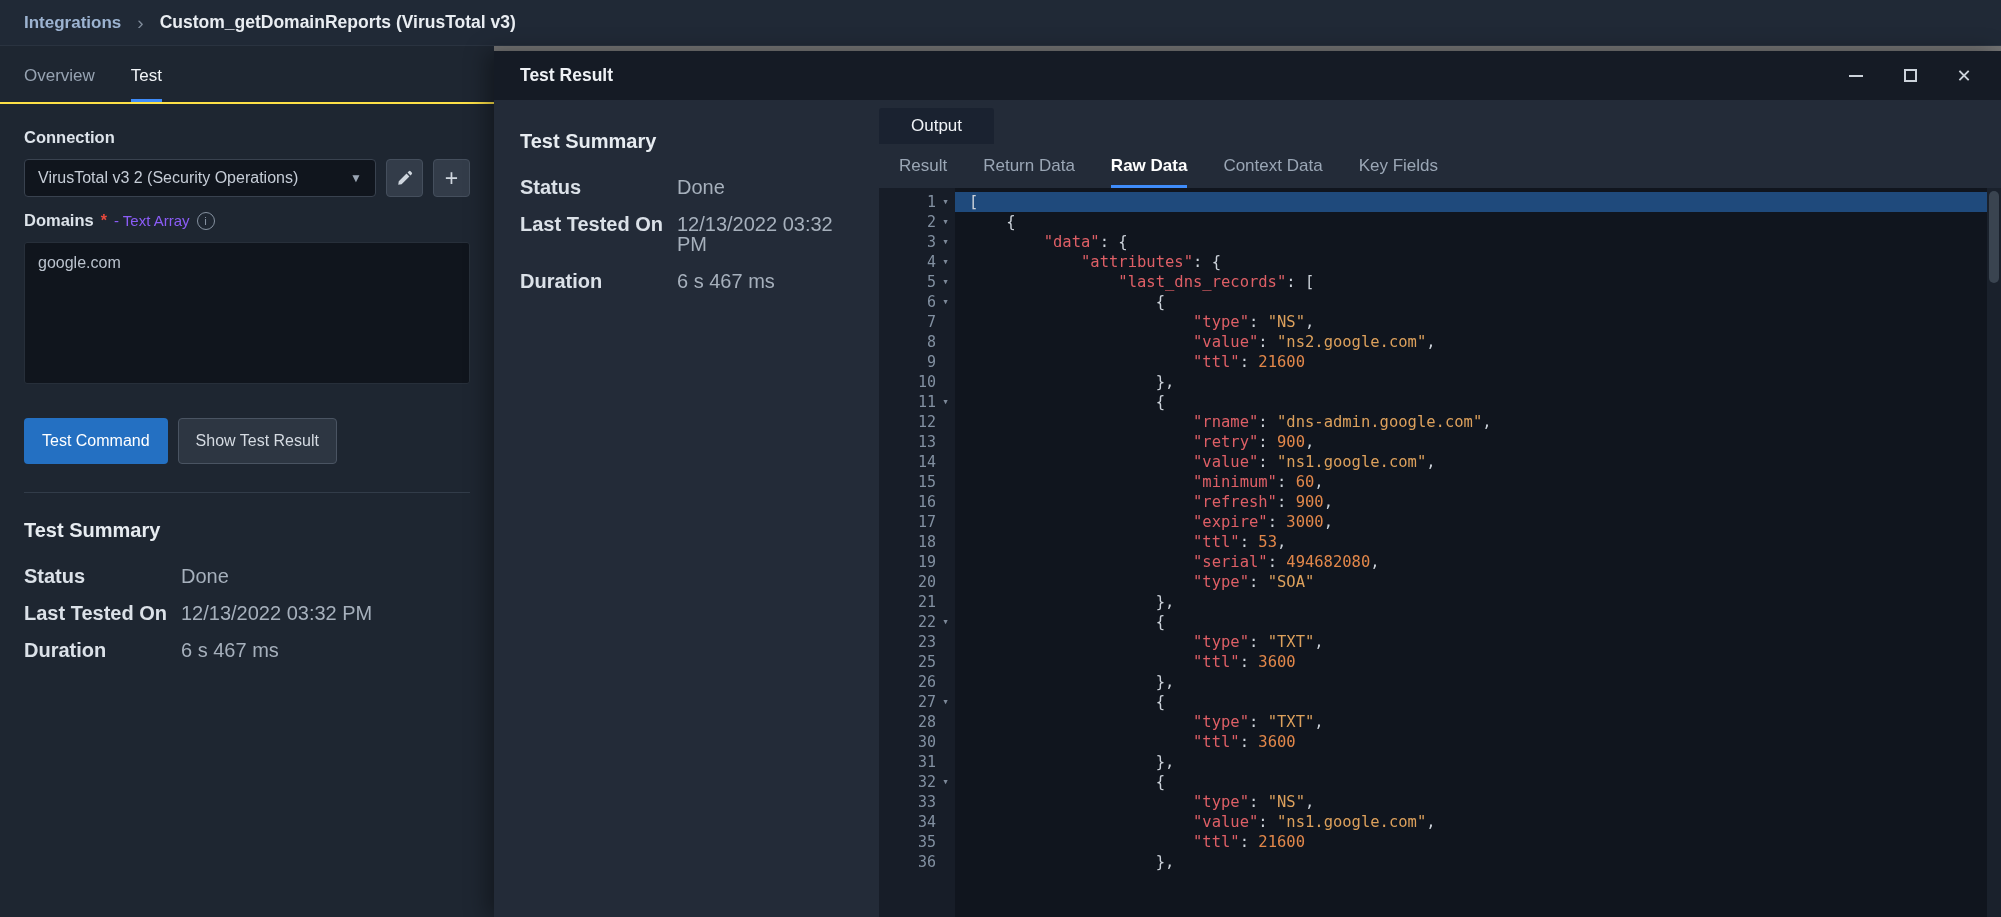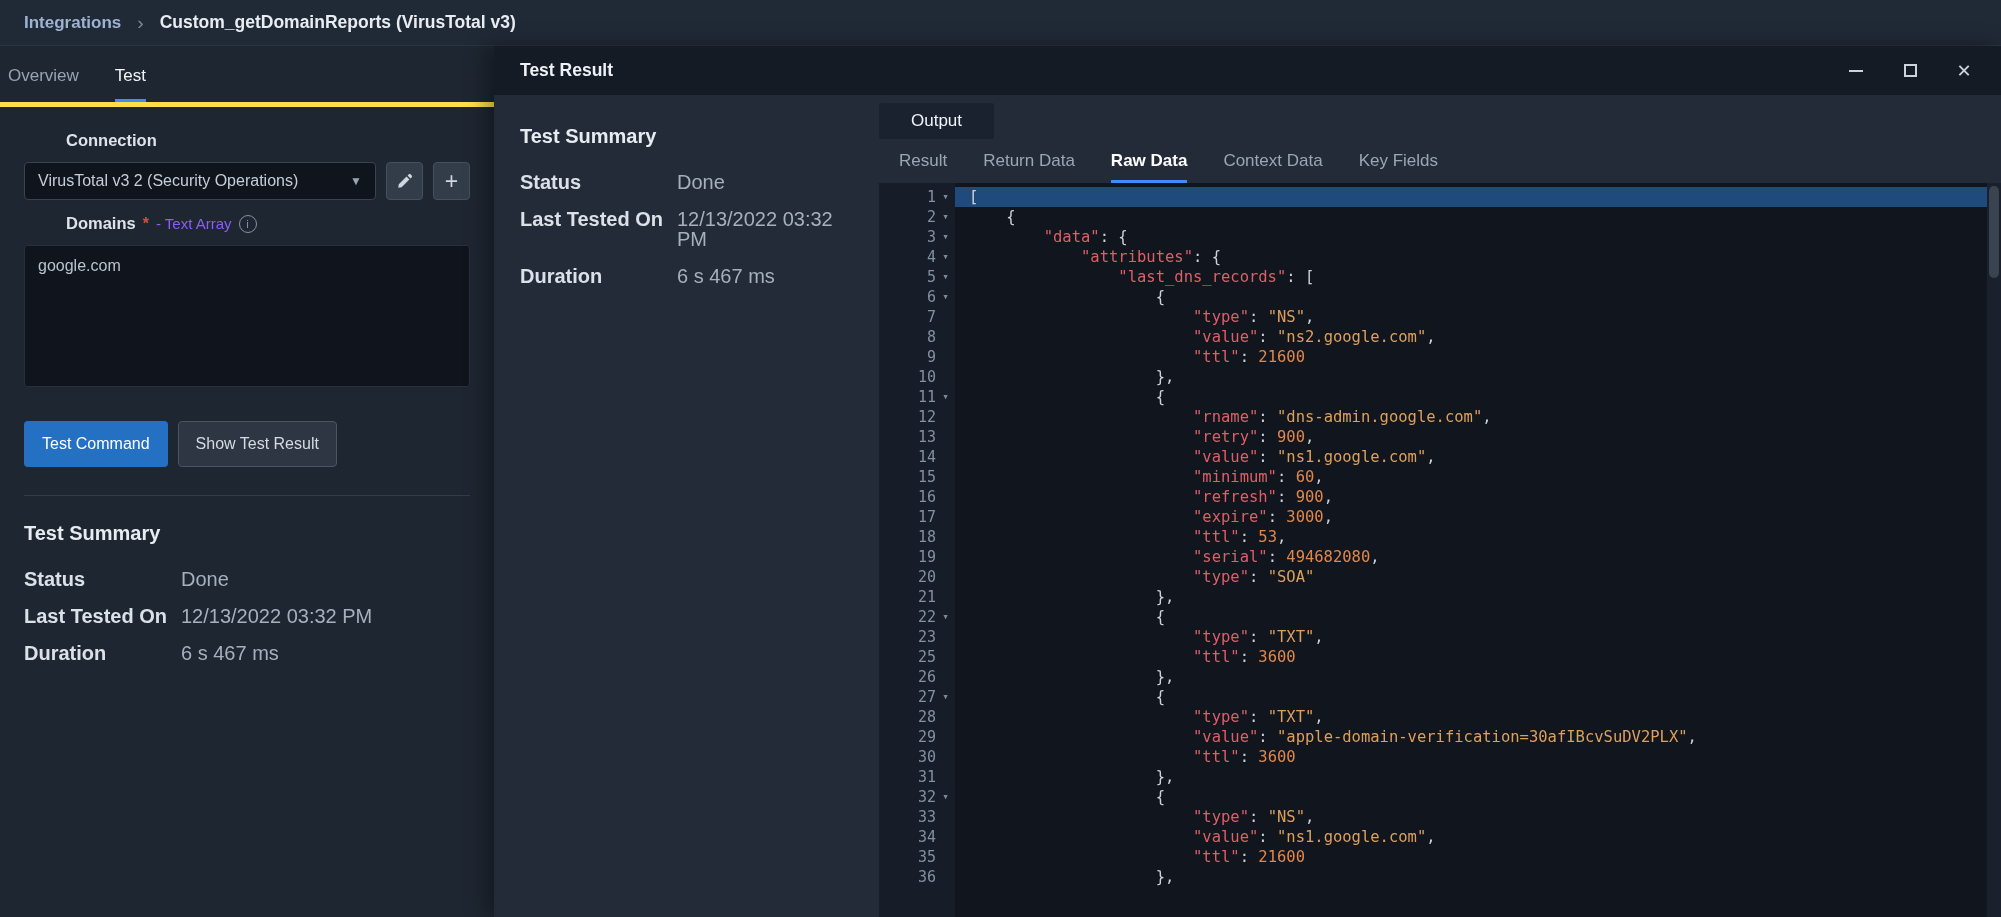--- a/index.html
+++ b/index.html
@@ -31,26 +31,26 @@
   .page-title { color:#e9edf2; font-weight:700; font-size:17.5px; }
 
   .page-body { display:flex; flex:1; min-height:0; }
 
   
   .left-panel {
     width:494px; min-width:494px;
     background:#1e2631;
     display:flex; flex-direction:column;
   }
-  .tab-bar { display:flex; gap:36px; padding:20px 24px 0 8px; border-bottom:5px solid #fde047; }
+  .tab-bar { display:flex; gap:36px; padding:20px 24px 0 24px; border-bottom:2px solid #fde047; }
   .tab { font-size:17px; color:#97a3b2; padding-bottom:13px; border-bottom:3px solid transparent; cursor:pointer; }
   .tab.active { color:#f2f5f8; border-bottom-color:var(--accent); }
 
   .panel-content { padding:24px 24px 0 24px; }
-  .field-label-row { display:flex; align-items:center; gap:7px; margin-bottom:12px;margin-left:42px; }
+  .field-label-row { display:flex; align-items:center; gap:7px; margin-bottom:12px; }
   .field-label { font-size:16.5px; font-weight:700; color:#dde3ea; }
   .required { color:var(--required); font-weight:700; font-size:16px; }
   .hint { color:#8b5cf6; font-size:15px; }
   .info-icon {
     width:18px; height:18px; border:1.5px solid #8692a1; border-radius:50%;
     color:#8692a1; font-size:11.5px; display:flex; align-items:center; justify-content:center;
     cursor:pointer;
   }
 
   .connection-row { display:flex; gap:10px; align-items:center; margin-bottom:14px; }
@@ -84,21 +84,21 @@
 
   .panel-divider { border:none; border-top:1px solid #323c49; margin:28px 0 0 0; }
   .panel-summary { padding:26px 24px 0 24px; }
 
   .summary-title { font-size:20px; font-weight:700; color:#e7ecf1; margin-bottom:24px; }
   .summary-row { display:flex; margin-bottom:17px; font-size:20px; line-height:20px; }
   .summary-label { width:157px; min-width:157px; font-weight:700; color:#dbe1e8; }
   .summary-value { color:#a6b0bc; }
 
   
-  .modal-region { flex:1; display:flex; flex-direction:row; background:#bef264; min-width:0;justify-content:space-between; }
+  .modal-region { flex:1; display:flex; flex-direction:column; background:#737373; min-width:0;justify-content:space-between; }
   .modal-top-gap { height:5px; }
   .modal { flex:1; display:flex; flex-direction:column; min-height:0; box-shadow:-8px 0 20px rgba(0,0,0,0.35); }
   .modal-header {
     height:49px; min-height:49px; background:#151b25;
     display:flex; align-items:center; justify-content:space-between; padding:0 26px;
   }
   .modal-title { font-size:17.5px; font-weight:700; color:#eef1f5; }
   .window-controls { display:flex; gap:32px; align-items:center; color:#ccd3db; }
   .win-btn { background:none; border:none; color:inherit; width:22px; height:22px;
     display:flex; align-items:center; justify-content:center; cursor:pointer; }
@@ -453,27 +453,20 @@
                   </div>
                   <div class="editor-line">
                     <div class="gutter-cell">
                       <span class="line-number">28</span>
                       <span class="fold-arrow"></span>
                     </div>
                     <div class="code-cell">                        <span class="tok-k">"type"</span><span class="tok-p">: </span><span class="tok-s">"TXT"</span><span class="tok-p">,</span></div>
                   </div>
                   <div class="editor-line">
                     <div class="gutter-cell">
-                      <span class="line-number">29</span>
-                      <span class="fold-arrow"></span>
-                    </div>
-                    <div class="code-cell">                        <span class="tok-k">"value"</span><span class="tok-p">: </span><span class="tok-s">"apple-domain-verification=30afIBcvSuDV2PLX"</span><span class="tok-p">,</span></div>
-                  </div>
-                  <div class="editor-line">
-                    <div class="gutter-cell">
                       <span class="line-number">30</span>
                       <span class="fold-arrow"></span>
                     </div>
                     <div class="code-cell">                        <span class="tok-k">"ttl"</span><span class="tok-p">: </span><span class="tok-n">3600</span></div>
                   </div>
                   <div class="editor-line">
                     <div class="gutter-cell">
                       <span class="line-number">31</span>
                       <span class="fold-arrow"></span>
                     </div>

